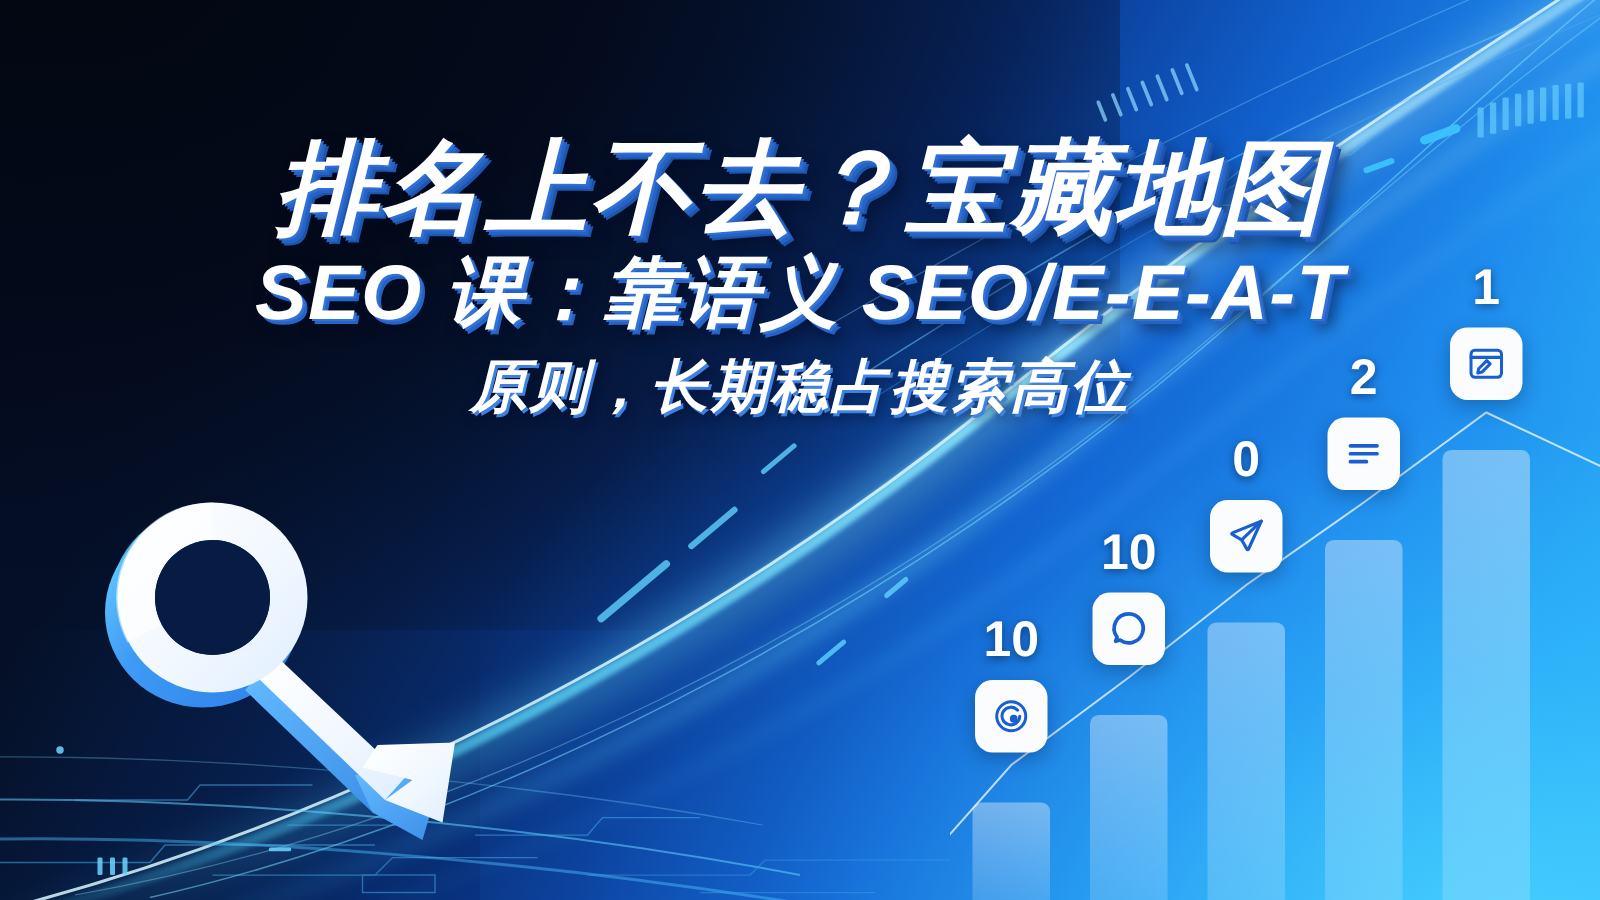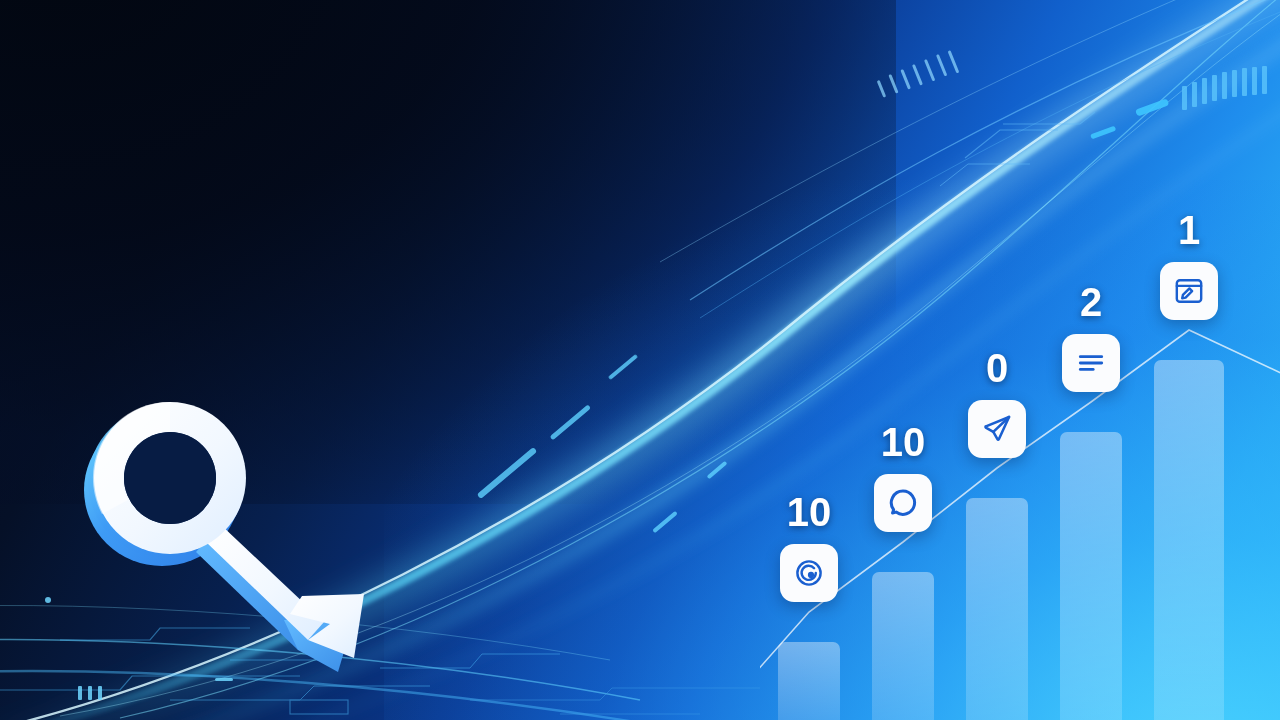--- a/index.html
+++ b/index.html
@@ -289,20 +289,25 @@
       <path d="M 240 214 L 302 212 L 292 276 L 246 258 L 268 242 L 228 232 Z" fill="url(#mgTop)"></path>
 
       <circle cx="108" cy="96" r="76" fill="url(#mgTop)"></circle>
       <circle cx="108" cy="96" r="46" fill="#0b2a5c"></circle>
       <circle cx="108" cy="96" r="46" fill="#071c44"></circle>
 
       <path d="M 108 20 A 76 76 0 0 0 40 132 L 66 118 A 46 46 0 0 1 108 50 Z" fill="#ffffff" opacity=".55"></path>
     </svg>
   </div>
 
+  <div class="headline">
+    <div class="title-1">排名上不去？宝藏地图</div>
+    <div class="title-2">SEO 课：靠语义 SEO/E-E-A-T</div>
+    <div class="title-3">原则，长期稳占搜索高位</div>
+  </div>
 
   <div class="chart">
 
     <div class="bars">
       <div class="bar" style="left:18px;width:62px;height:78px;"></div>
       <div class="bar" style="left:112px;width:62px;height:148px;"></div>
       <div class="bar" style="left:206px;width:62px;height:222px;"></div>
       <div class="bar" style="left:300px;width:62px;height:288px;"></div>
       <div class="bar" style="left:394px;width:70px;height:360px;"></div>
     </div>

